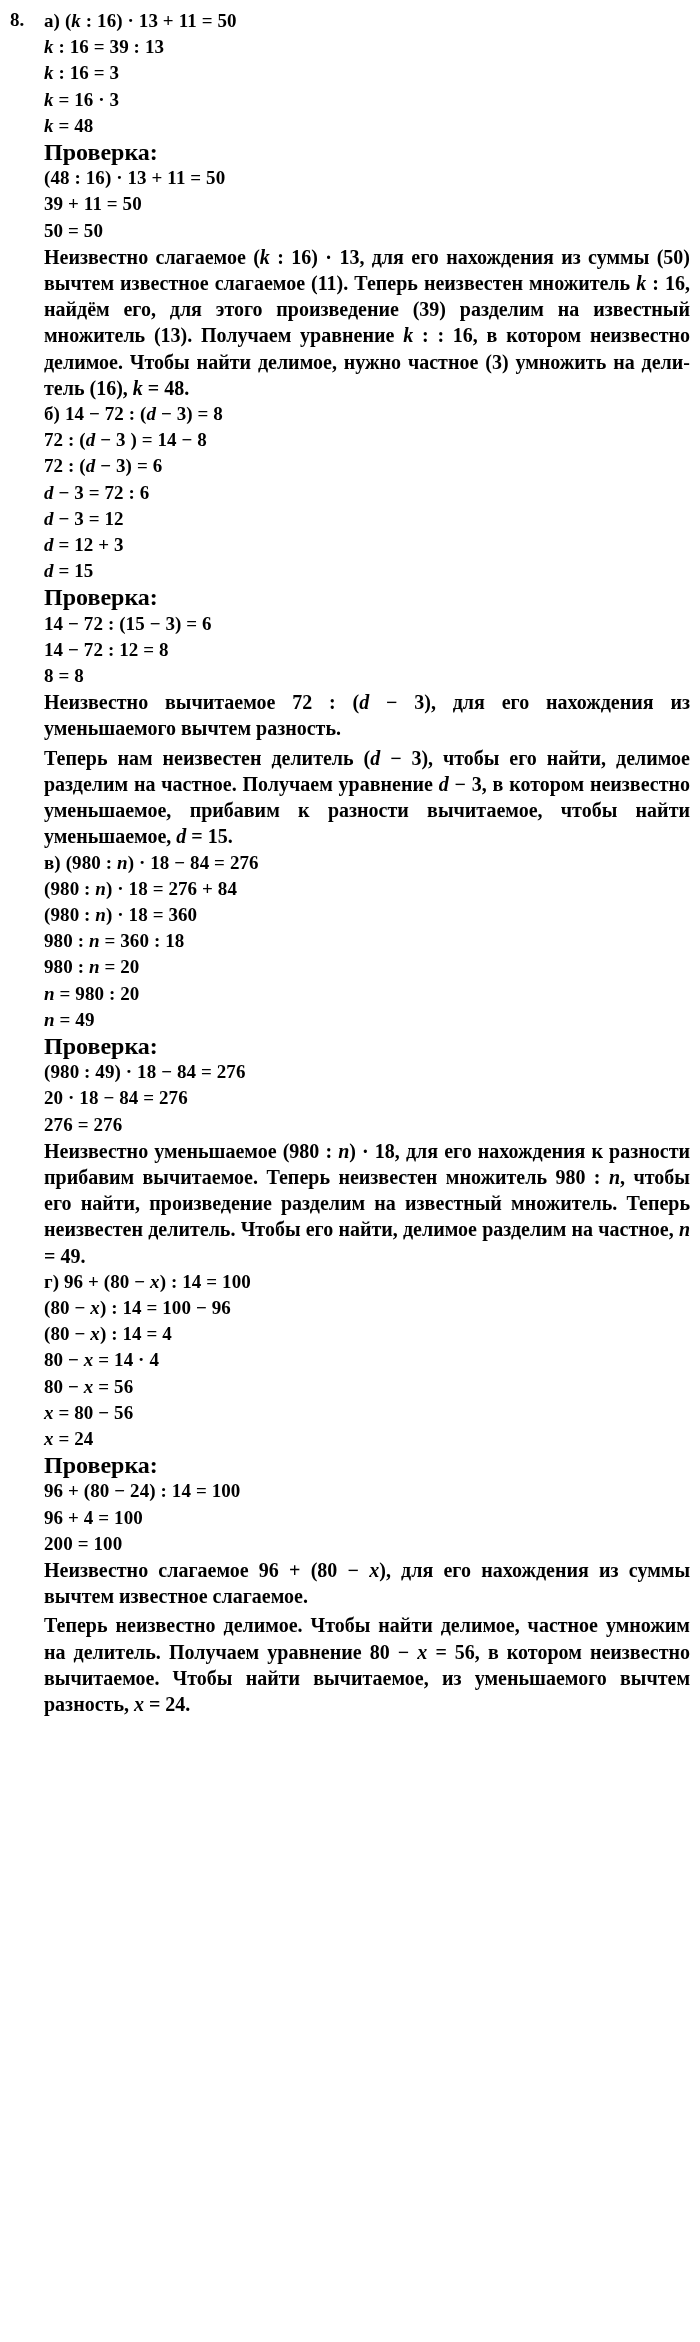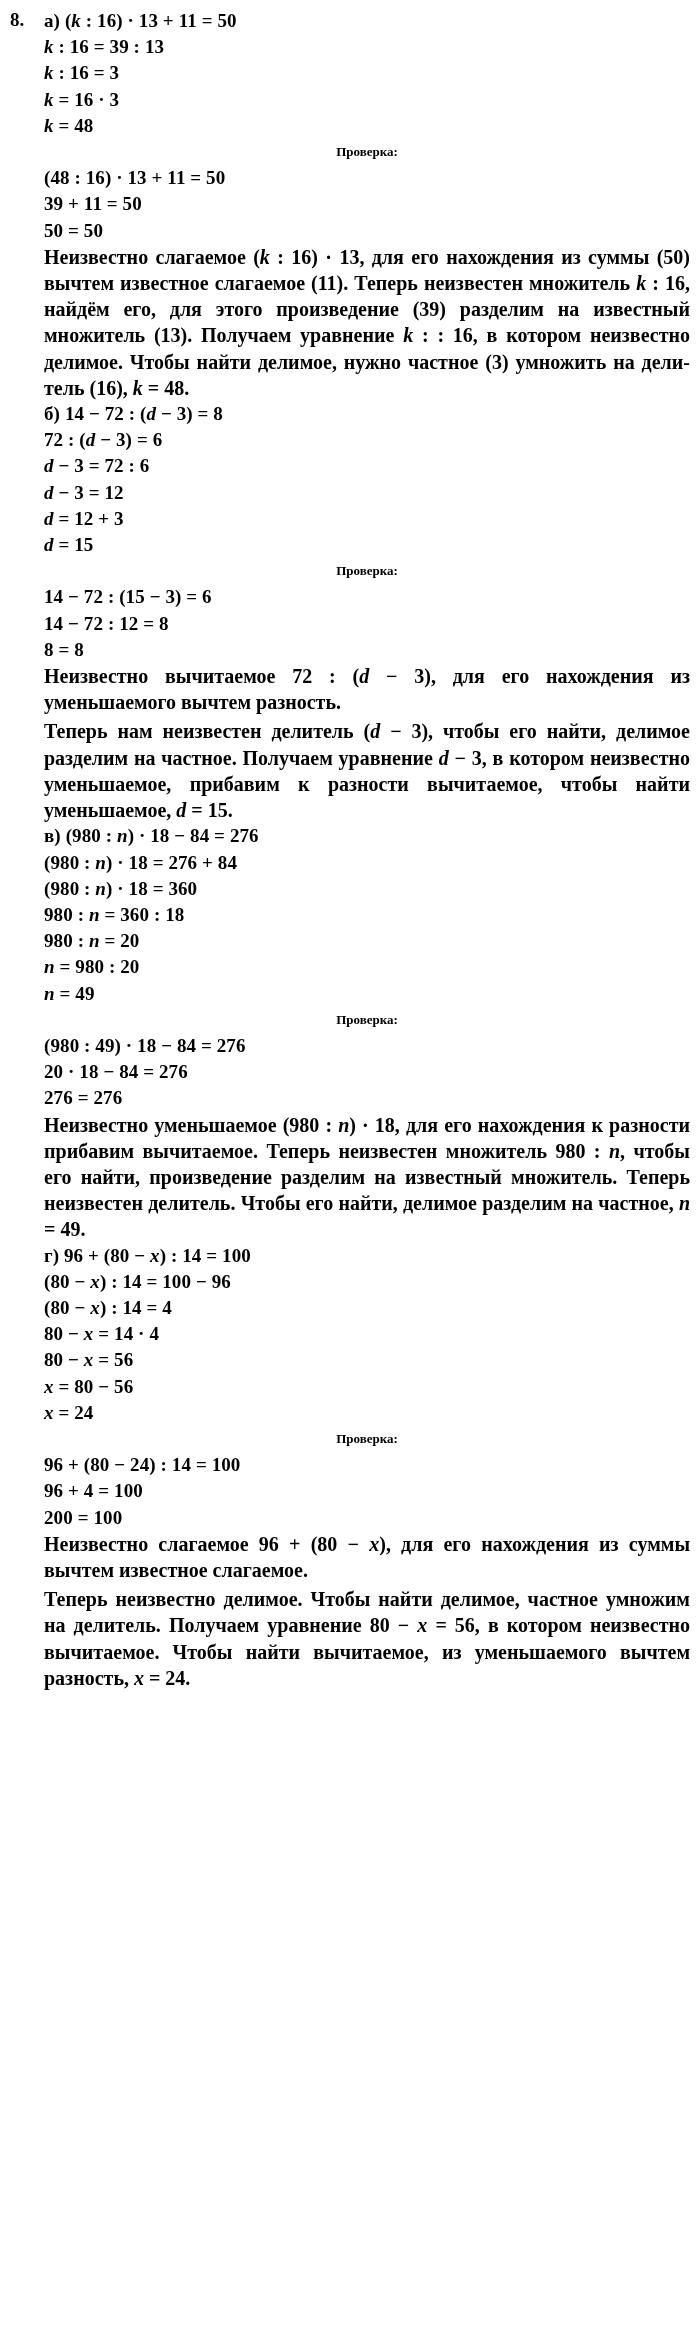--- a/index.html
+++ b/index.html
@@ -48,23 +48,22 @@
     line-height: 26.2px;
     white-space: nowrap;
     letter-spacing: 0.1px;
   }
   .eq .var {
     font-style: italic;
     font-weight: bold;
   }
   .lbl {
     font-weight: bold;
-    font-size: 13px;
+    font-size: 24px;
     line-height: 26.2px;
-    text-align: center;
   }
   
   .prose {
     font-weight: bold;
     font-size: 20px;
     line-height: 26.2px;
     text-align: justify;
     text-justify: inter-word;
     hyphens: manual;
     margin: 0;
@@ -93,20 +92,21 @@
           <div class="eq"><span class="var">k</span> = 48</div>
           <div class="lbl">Проверка:</div>
           <div class="eq">(48 : 16) · 13 + 11 = 50</div>
           <div class="eq">39 + 11 = 50</div>
           <div class="eq">50 = 50</div>
           <p class="prose">Неизвестно слагаемое (<span class="var">k</span> : 16) · 13, для его нахож­дения из суммы (50) вычтем известное слагаемое (11). Теперь неизвестен множитель <span class="var">k</span> : 16, найдём его, для этого произведение (39) разделим на из­вестный множитель (13). Получаем уравнение <span class="var">k</span> : : 16, в котором неизвестно делимое. Чтобы най­ти делимое, нужно частное (3) умножить на дели­тель (16), <span class="var">k</span> = 48.</p>
         </div>
 
         <div>
           <div class="eq">б) 14 − 72 : (<span class="var">d</span> − 3) = 8</div>
+          <div class="eq">72 : (<span class="var">d</span> − 3 ) = 14 − 8</div>
           <div class="eq">72 : (<span class="var">d</span> − 3) = 6</div>
           <div class="eq"><span class="var">d</span> − 3 = 72 : 6</div>
           <div class="eq"><span class="var">d</span> − 3 = 12</div>
           <div class="eq"><span class="var">d</span> = 12 + 3</div>
           <div class="eq"><span class="var">d</span> = 15</div>
           <div class="lbl">Проверка:</div>
           <div class="eq">14 − 72 : (15 − 3) = 6</div>
           <div class="eq">14 − 72 : 12 = 8</div>
           <div class="eq">8 = 8</div>
           <p class="prose">Неизвестно вычитаемое 72 : (<span class="var">d</span> − 3), для его на­хождения из уменьшаемого вычтем разность.</p>

